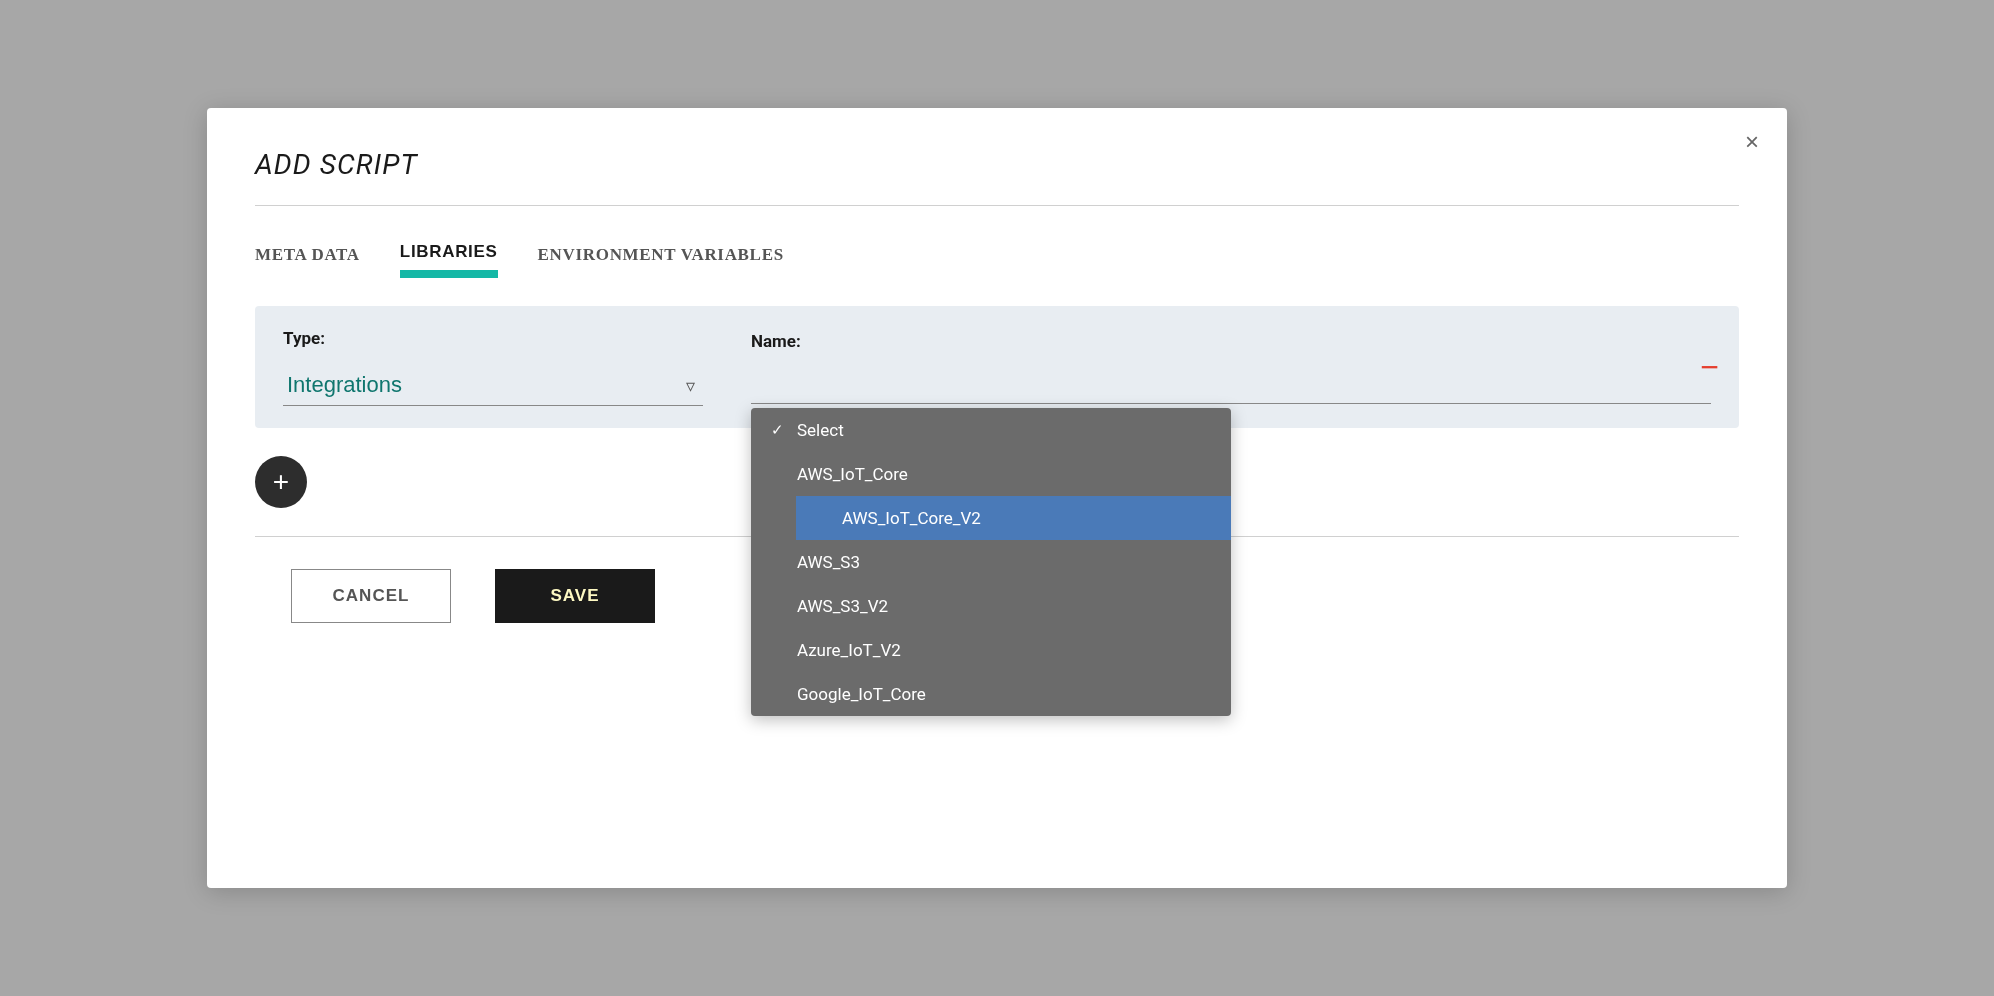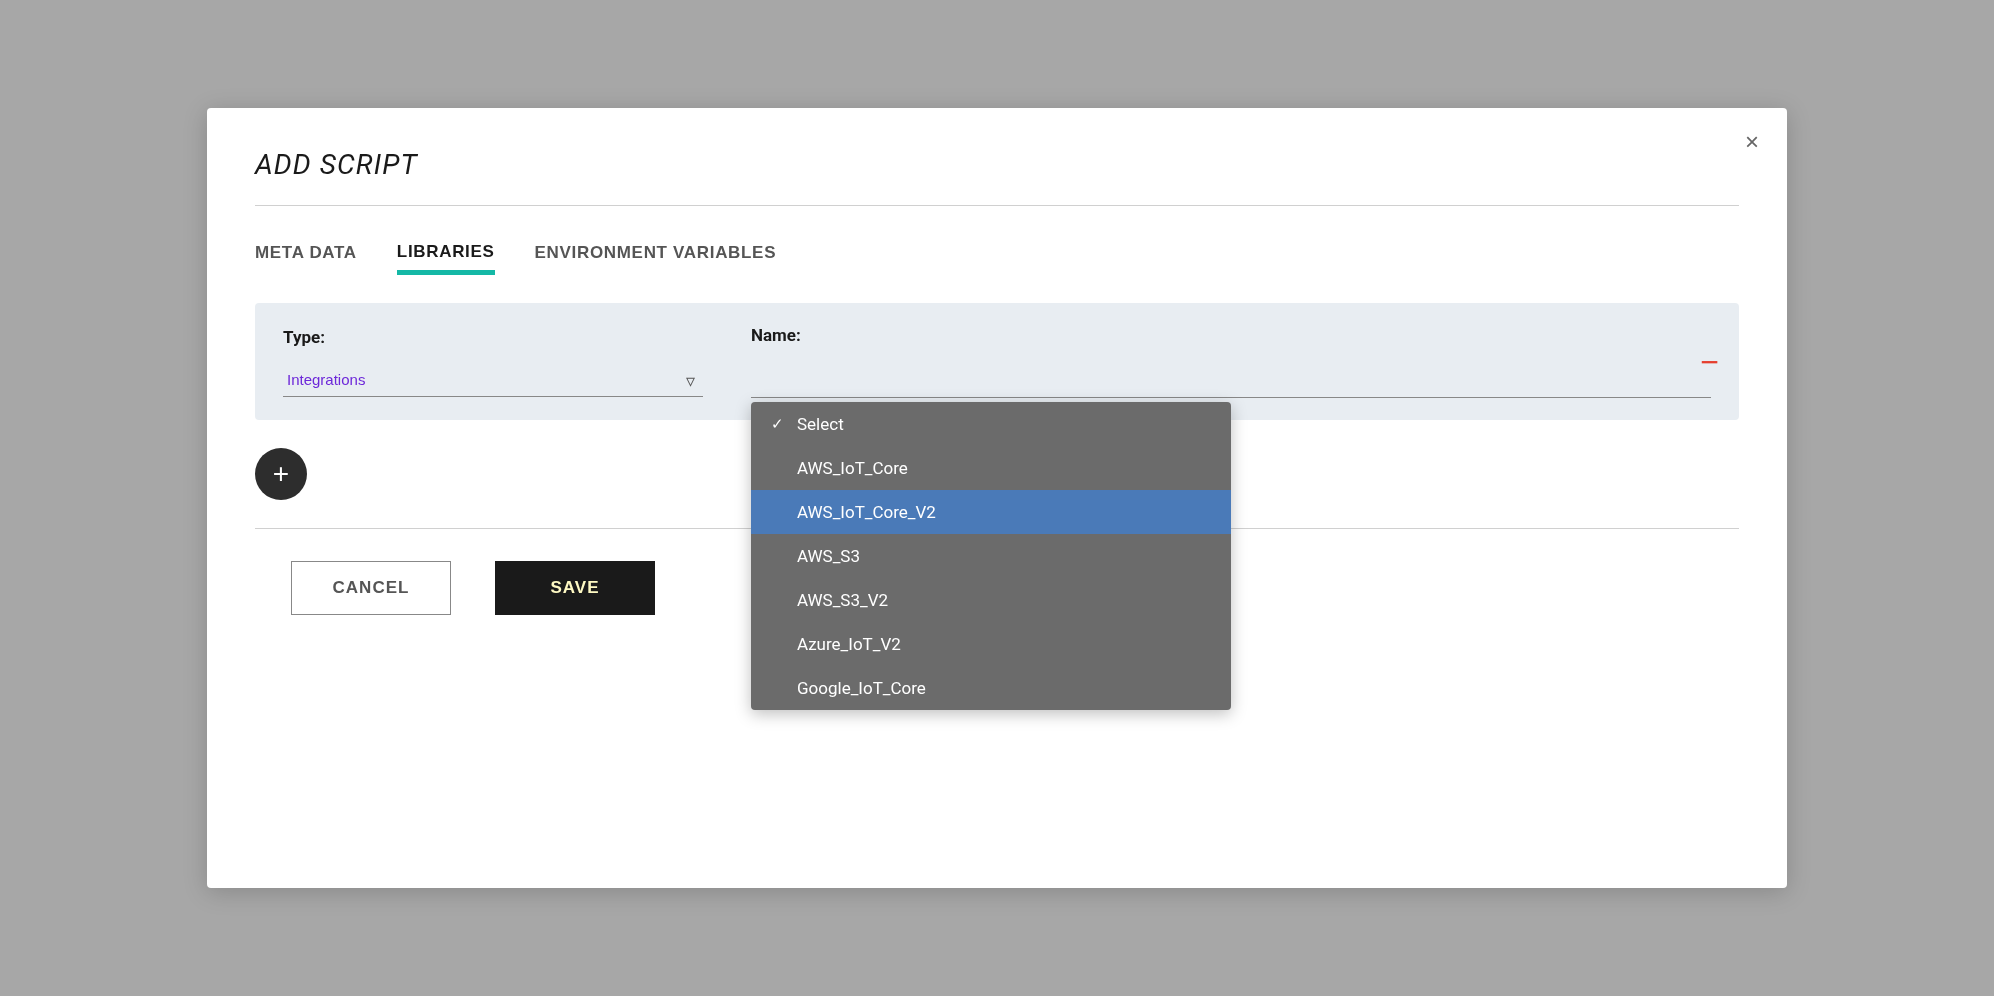--- a/index.html
+++ b/index.html
@@ -80,25 +80,26 @@
       cursor: pointer;
       border-bottom: 3px solid transparent;
       text-transform: uppercase;
       background: none;
       border: none;
       border-bottom: 3px solid transparent;
     }
 
     .tab.active {
       color: #1a1a1a;
-      border-bottom: 5px solid #14b8a6;
+      border-bottom: 8px solid #14b8a6;
     }
 
     .tab:not(.active) {
       border-bottom: 3px solid transparent;
+      font-family: Liberation Serif, serif;
     }
 
     .library-row {
       background: #e8edf2;
       border-radius: 4px;
       padding: 22px 28px;
       display: flex;
       align-items: center;
       gap: 48px;
       margin-bottom: 28px;
@@ -121,22 +122,22 @@
       position: relative;
       width: 420px;
     }
 
     .type-select {
       width: 100%;
       background: transparent;
       border: none;
       border-bottom: 1.5px solid #888;
       padding: 8px 4px;
-      font-size: 15px;
-      color: #6d28d9;
+      font-size: 22px;
+      color: #0f766e;
       appearance: none;
       cursor: pointer;
       outline: none;
     }
 
     .select-arrow {
       position: absolute;
       right: 8px;
       top: 50%;
       transform: translateY(-50%);
@@ -211,20 +212,21 @@
       font-size: 17px;
       color: #fff;
       cursor: pointer;
       display: flex;
       align-items: center;
       gap: 8px;
     }
 
     .dropdown-item.selected-item {
       background: #4a7ab8;
+      margin-left: 45px;
     }
 
     .dropdown-item .check-icon {
       font-size: 15px;
       width: 18px;
     }
 
     .bottom-divider {
       border: none;
       border-top: 1px solid #d0d0d0;

